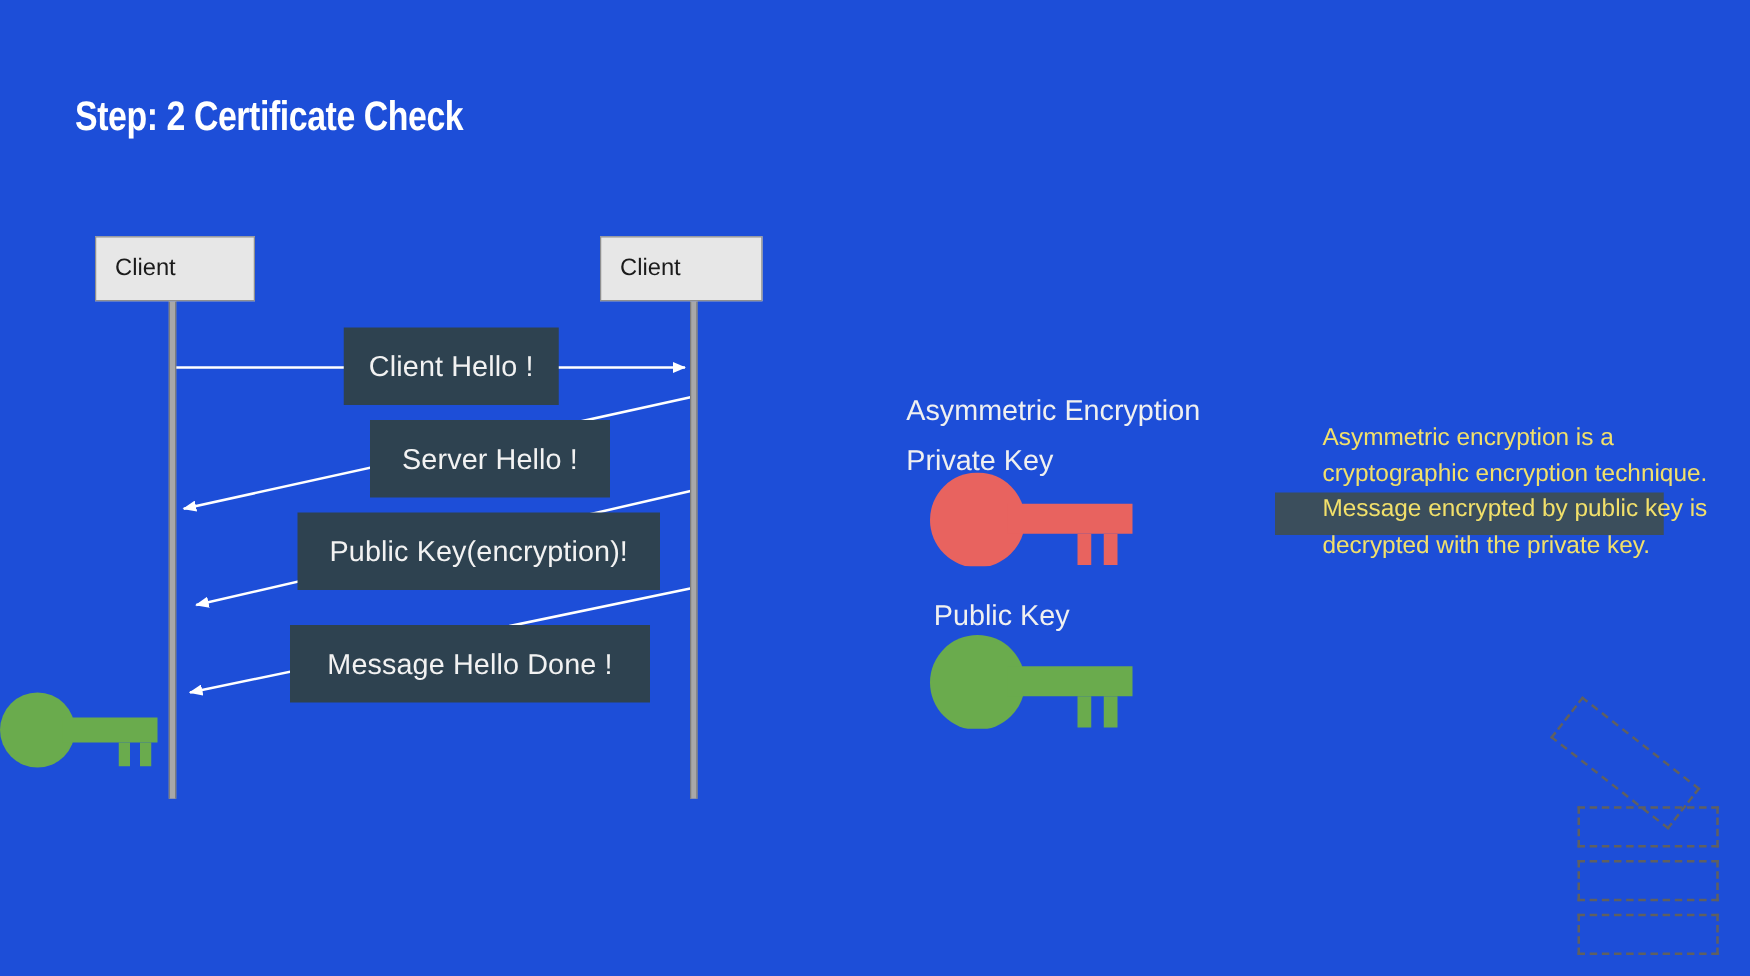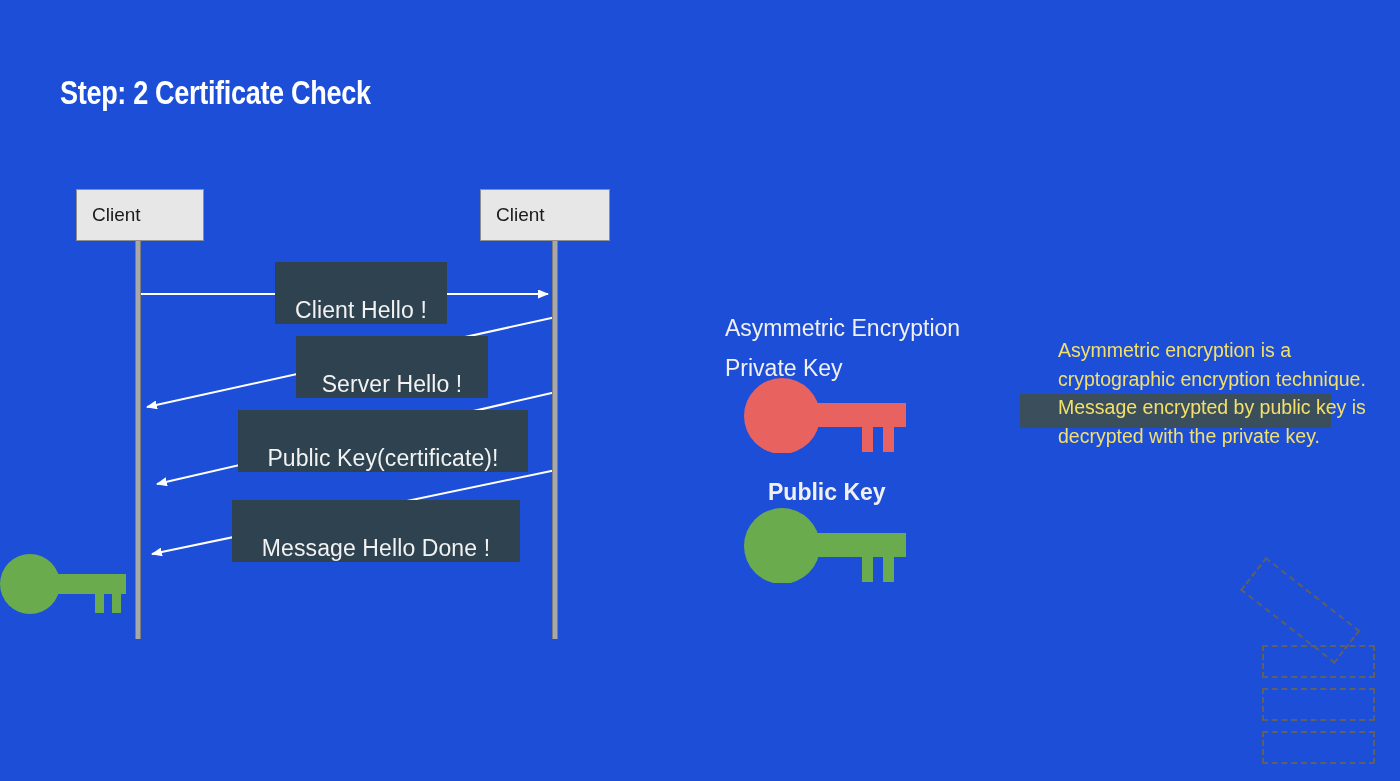--- a/index.html
+++ b/index.html
@@ -76,21 +76,21 @@
     position: absolute;
     left: 0; top: 0;
     width: 700px; height: 700px;
     pointer-events: none;
   }
 
   .msg-box {
     position: absolute;
     background: #2e4250;
     display: flex;
-    align-items: flex-end;
+    align-items: center;
     justify-content: center;
     box-sizing: border-box;
   }
   .msg-label {
     font-family: "Liberation Sans", sans-serif;
     font-size: 23px;
     color: #f2f2f2;
     white-space: nowrap;
     letter-spacing: 0.1px;
   }
@@ -109,21 +109,21 @@
   
   .legend-heading {
     position: absolute;
     font-family: "Liberation Sans", sans-serif;
     font-size: 23px;
     color: #f0f0f0;
     line-height: 40px;
     white-space: pre-line;
   }
   #legend-private-heading { left: 725px; top: 308px; }
-  #legend-public-heading  { left: 768px; top: 472px; font-weight: bold; }
+  #legend-public-heading  { left: 747px; top: 472px; }
 
   
   #description-highlight {
     position: absolute;
     left: 1020px;
     top: 394px;
     width: 311px;
     height: 34px;
     background: #3b4e5c;
   }
@@ -201,21 +201,21 @@
       <span class="actor-label">Client</span>
     </div>
 
     <div id="msg-box-0" class="msg-box">
       <span class="msg-label">Client Hello !</span>
     </div>
     <div id="msg-box-1" class="msg-box">
       <span class="msg-label">Server Hello !</span>
     </div>
     <div id="msg-box-2" class="msg-box">
-      <span class="msg-label">Public Key(certificate)!</span>
+      <span class="msg-label">Public Key(encryption)!</span>
     </div>
     <div id="msg-box-3" class="msg-box">
       <span class="msg-label">Message Hello Done !</span>
     </div>
 
     <svg id="key-client-green" class="key-icon" width="140" height="62" viewBox="0 0 140 62">
       <g fill="#6aab4d">
         <circle cx="40" cy="31" r="30"></circle>
         <rect x="60" y="21" width="76" height="20"></rect>
         <rect x="105" y="41" width="9" height="19"></rect>

